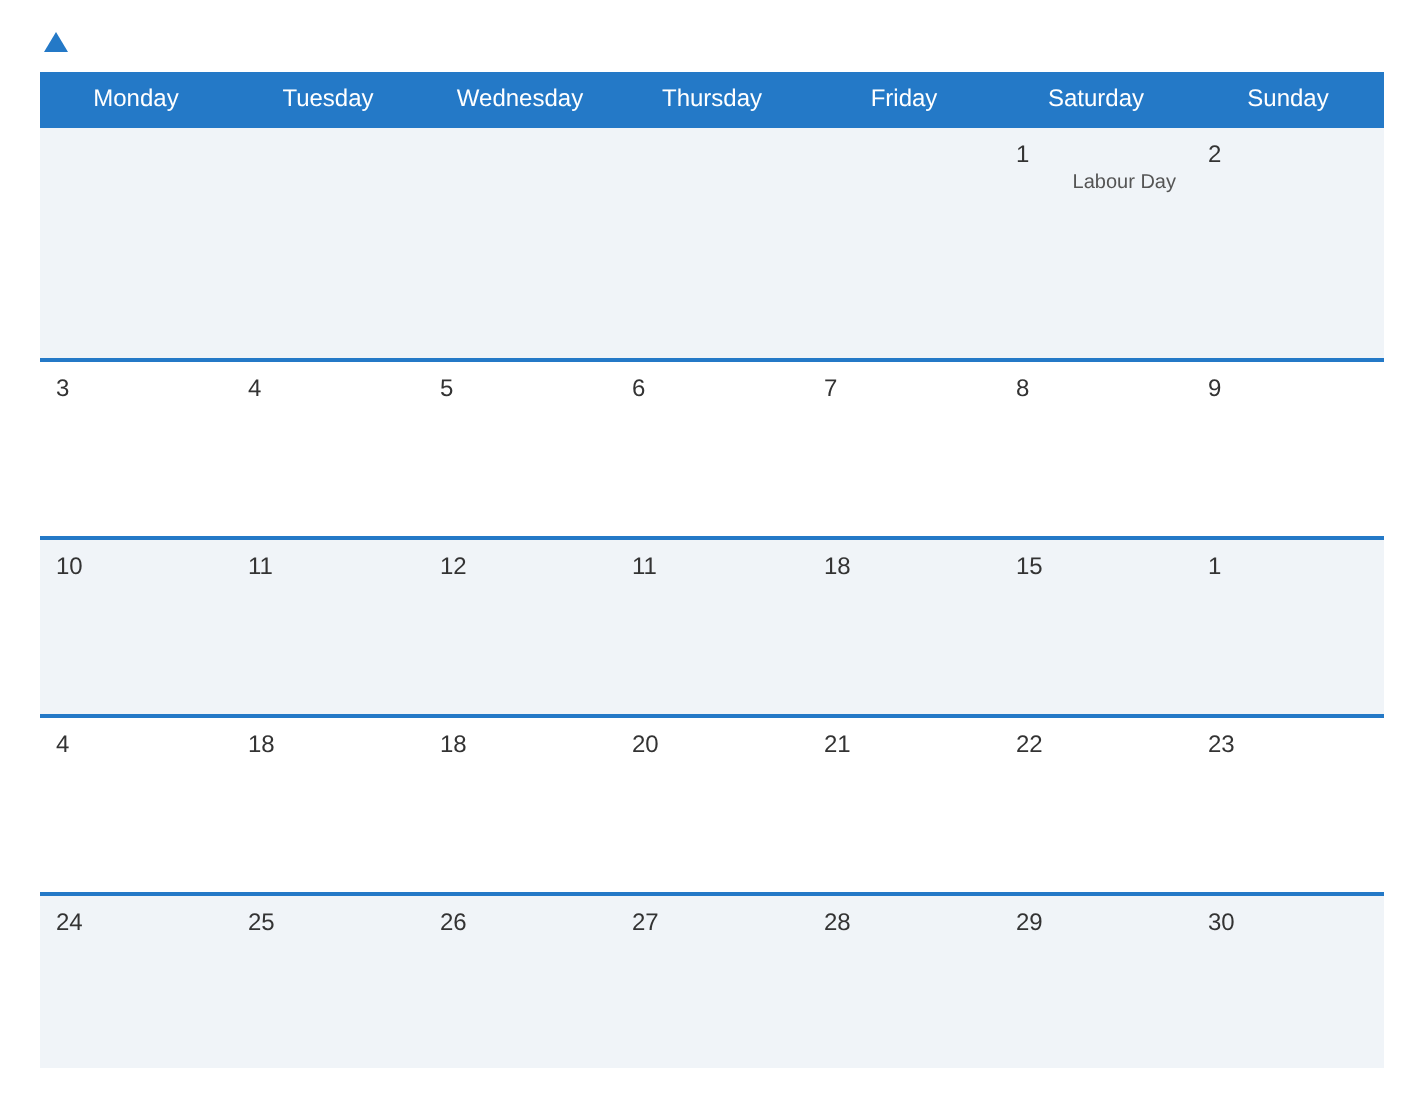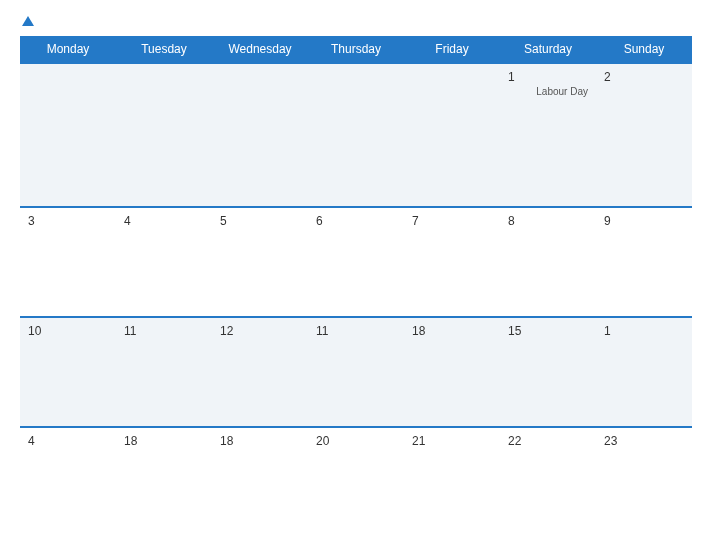--- a/index.html
+++ b/index.html
@@ -232,14 +232,37 @@
         <td>
           <span class="day-num">21</span>
         </td>
         <td>
           <span class="day-num">22</span>
         </td>
         <td>
           <span class="day-num">23</span>
         </td>
       </tr>
+      <tr>
+        <td>
+          <span class="day-num">24</span>
+        </td>
+        <td>
+          <span class="day-num">25</span>
+        </td>
+        <td>
+          <span class="day-num">26</span>
+        </td>
+        <td>
+          <span class="day-num">27</span>
+        </td>
+        <td>
+          <span class="day-num">28</span>
+        </td>
+        <td>
+          <span class="day-num">29</span>
+        </td>
+        <td>
+          <span class="day-num">30</span>
+        </td>
+      </tr>
     </tbody>
 </table>
 
 </body></html>

